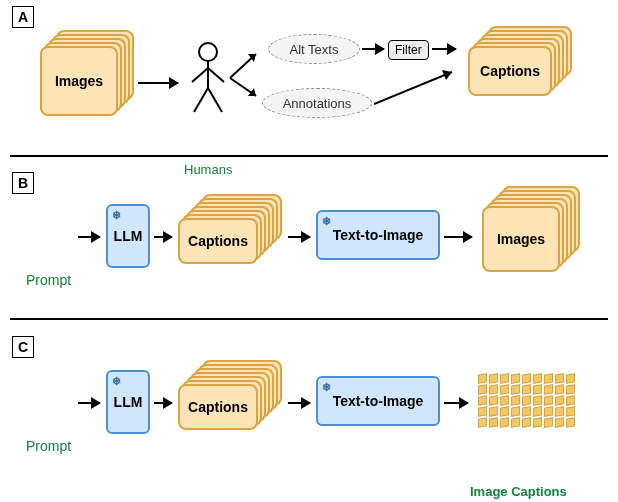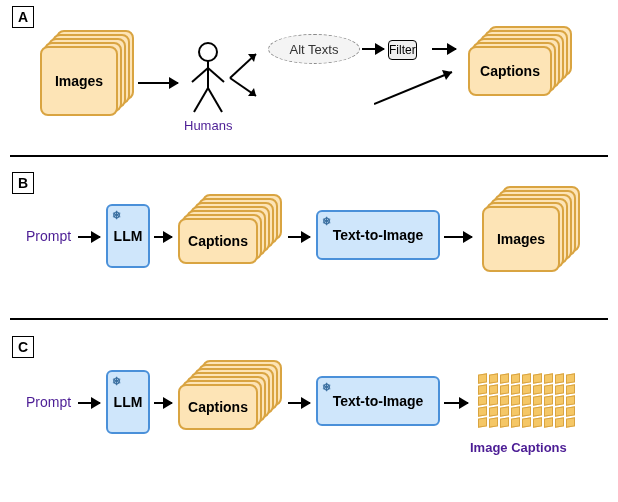--- a/index.html
+++ b/index.html
@@ -75,32 +75,33 @@
     align-items: center;
     justify-content: center;
     font-size: 13px;
     color: #333;
     background: #f4f4f4;
   }
   .filter-box {
     position: absolute;
     border: 1.5px solid #000;
     border-radius: 4px;
-    padding: 2px 0;
+    padding: 2px 6px;
     font-size: 12px;
     background: #eee;
     font-weight: 500;
   }
   .stick-figure {
     position: absolute;
   }
   .label-text {
     position: absolute;
     font-size: 13px;
-    color: #4c1d95;
+    color: #15803d;
+    margin-top: 44px;
   }
   .module {
     position: absolute;
     background: #cfe6fb;
     border: 2px solid #4a90d9;
     border-radius: 6px;
     display: flex;
     align-items: center;
     justify-content: center;
     font-weight: bold;
@@ -159,20 +160,23 @@
   <svg style="position:absolute; left:228px; top:46px;" width="40" height="56">
     <line x1="2" y1="32" x2="28" y2="8" stroke="#000" stroke-width="2"></line>
     <polygon points="28,8 20,8 26,16" fill="#000"></polygon>
     <line x1="2" y1="32" x2="28" y2="50" stroke="#000" stroke-width="2"></line>
     <polygon points="28,50 20,50 26,42" fill="#000"></polygon>
   </svg>
 
   <div class="ellipse" style="left:268px; top:34px; width:92px; height:30px;">
     <span>Alt Texts</span>
   </div>
+  <div class="ellipse" style="left:262px; top:88px; width:110px; height:30px;">
+    <span>Annotations</span>
+  </div>
 
   <div class="arrow" style="left:362px; top:48px; width:22px;"></div>
   <div class="filter-box" style="left:388px; top:40px;">
     <span>Filter</span>
   </div>
   <div class="arrow" style="left:432px; top:48px; width:24px;"></div>
 
   <svg style="position:absolute; left:374px; top:64px;" width="90" height="46">
     <line x1="0" y1="40" x2="78" y2="8" stroke="#000" stroke-width="2"></line>
     <polygon points="78,8 68,6 72,16" fill="#000"></polygon>

